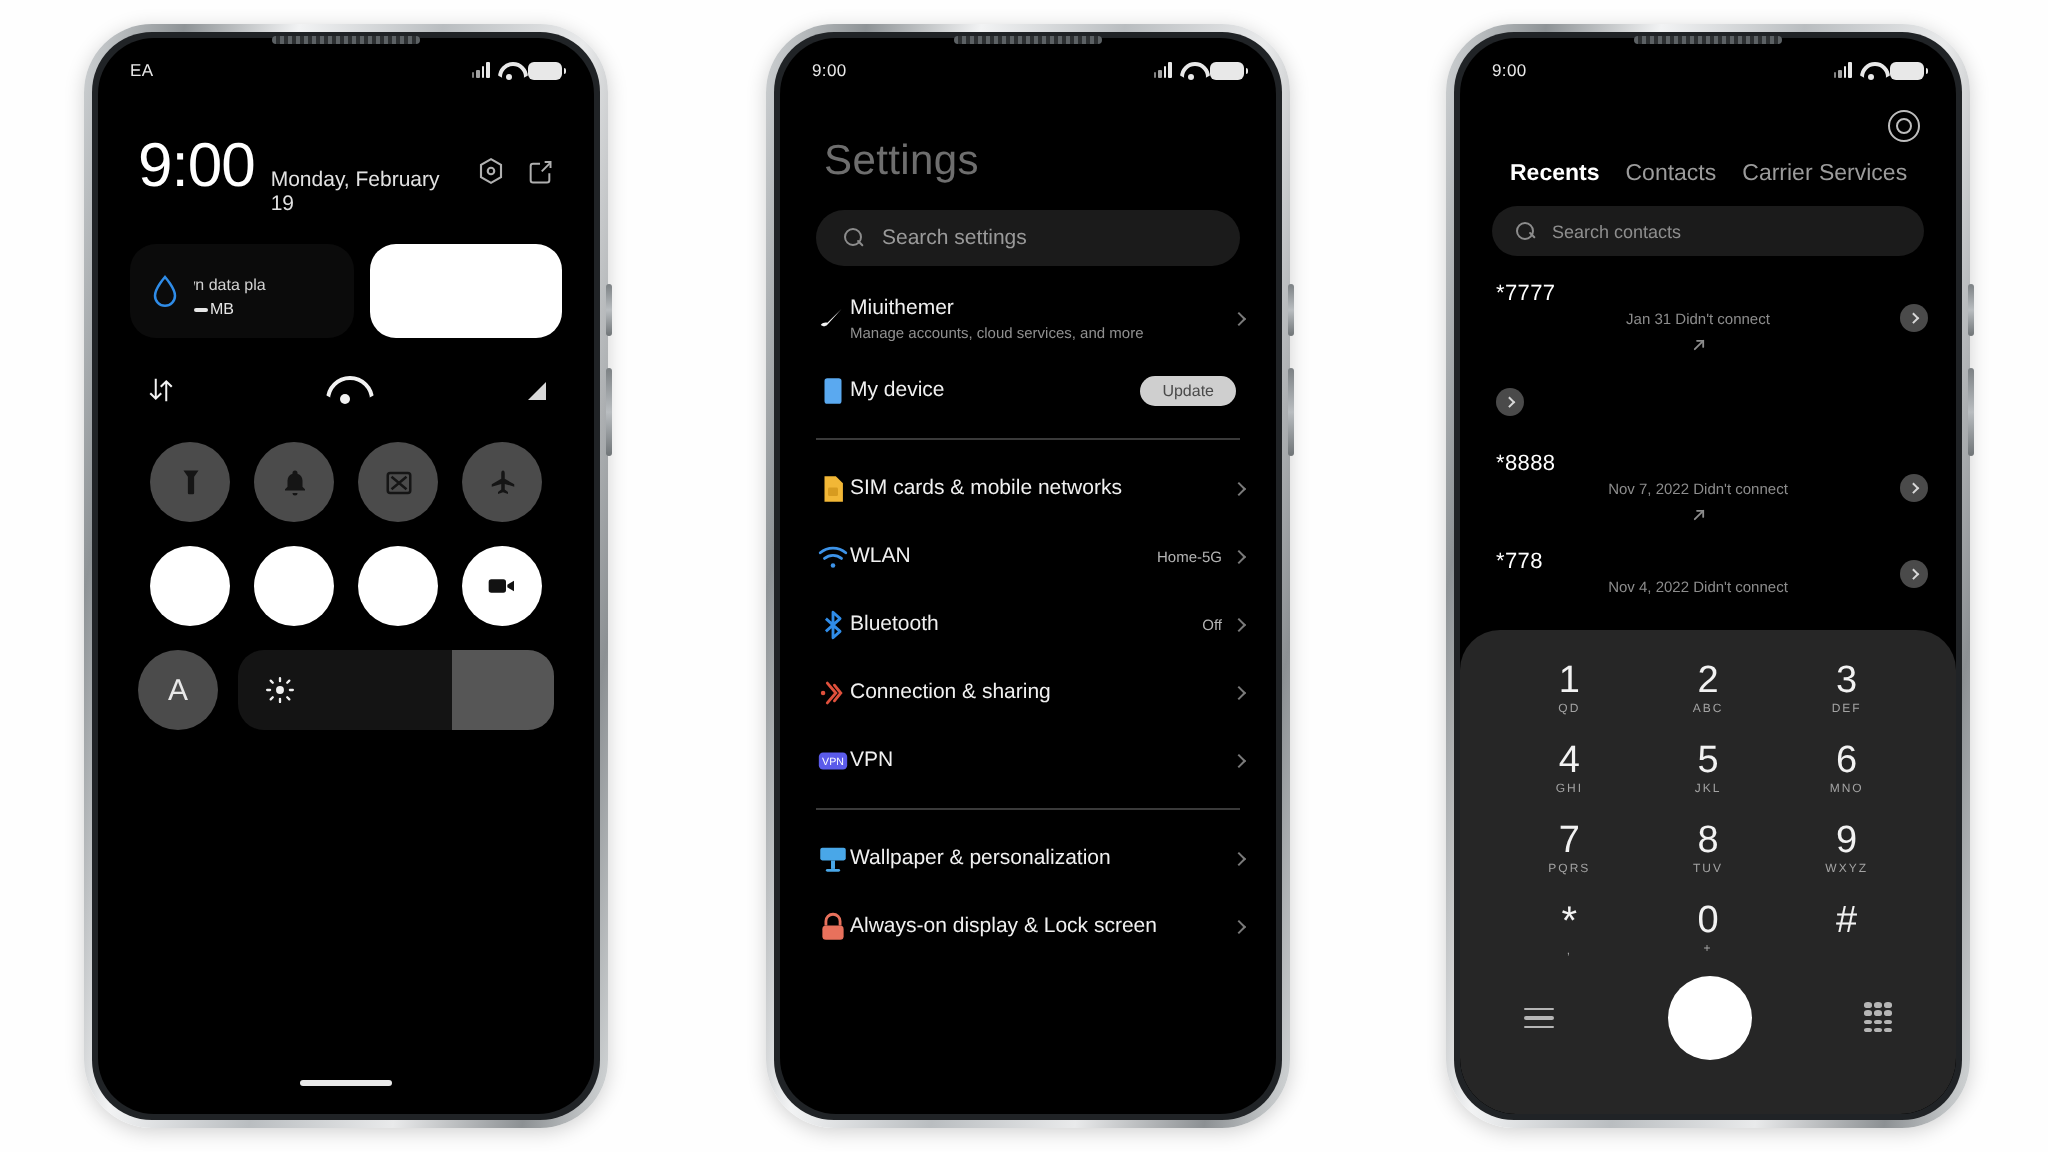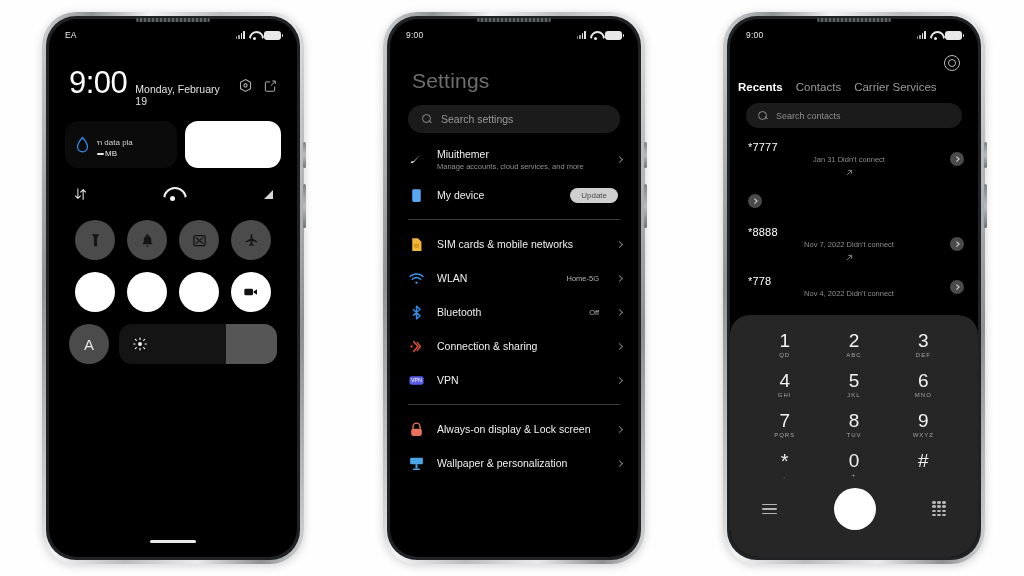--- a/index.html
+++ b/index.html
@@ -214,21 +214,21 @@
   .mag::after{
     content:"";position:absolute;left:6px;top:6.5px;width:4px;height:1.3px;
     background:#8c8c8c;transform:rotate(45deg);border-radius:1px;
   }
   .search-ph { font-size: 10.5px; color: #9a9a9a; }
 
   .set-list { padding: 8px 0 0 0; }
   .set-row {
     display: flex; align-items: center;
     padding: 7px 16px 7px 18px;
-    gap: 12px; min-height: 34px;
+    gap: 0; min-height: 34px;
   }
   .set-ico { width: 17px; height: 17px; flex: 0 0 17px; position: relative; }
   .set-texts { flex: 1; min-width: 0; }
   .set-label { font-size: 10.5px; color: #f0f0f0; line-height: 1.25; }
   .set-sub { font-size: 7.5px; color: #909090; margin-top: 1px; }
   .set-value { font-size: 7.5px; color: #b4b4b4; margin-right: 6px; }
   .chev {
     width: 5px; height: 5px; flex: 0 0 auto;
     border-right: 1.2px solid #7a7a7a;
     border-top: 1.2px solid #7a7a7a;
@@ -250,21 +250,21 @@
     width: 16px; height: 16px; border-radius: 50%;
     border: 1.3px solid #bdbdbd; position: relative;
     display:flex;align-items:center;justify-content:center;
   }
   .gear-circ::after{
     content:"";width:6px;height:6px;border-radius:50%;
     border:1.3px solid #bdbdbd;
   }
   .ph3-tabs {
     display: flex; align-items: baseline; gap: 13px;
-    padding: 10px 18px 0 8px;
+    padding: 10px 18px 0 25px;
   }
   .ph3-tab { font-size: 11.5px; color: #9b9b9b; }
   .ph3-tab.active { color: #ffffff; font-weight: 700; }
   .contact-search {
     margin: 10px 16px 0 16px;
     height: 25px; border-radius: 13px; background: #1b1b1b;
     display:flex;align-items:center;gap:8px;padding:0 12px;
   }
   .contact-search .search-ph { font-size: 9px; color: #8e8e8e; }
   .call-list { padding-top: 6px; }
@@ -577,40 +577,40 @@
               <div class="set-label">VPN</div>
             </span>
             <span class="chev"></span>
           </div>
 
           <div class="divider"></div>
 
           <div class="set-row">
             <span class="set-ico">
               <svg width="17" height="17" viewBox="0 0 24 24">
-                <path d="M7 11V8a5 5 0 0 1 10 0v3" fill="none" stroke="#e8715c" stroke-width="2"></path>
-                <rect x="4.5" y="11" width="15" height="10" rx="2.5" fill="#e8715c"></rect>
-              </svg>
-            </span>
-            <span class="set-texts">
-              <div class="set-label">Always-on display &amp; Lock screen</div>
-            </span>
-            <span class="chev"></span>
-          </div>
-
-          <div class="set-row">
-            <span class="set-ico">
-              <svg width="17" height="17" viewBox="0 0 24 24">
                 <rect x="3" y="4" width="18" height="9" rx="1.5" fill="#49a7e8"></rect>
                 <rect x="10.6" y="13" width="2.8" height="6" fill="#49a7e8"></rect>
                 <rect x="7" y="19" width="10" height="2" rx="1" fill="#49a7e8"></rect>
               </svg>
             </span>
             <span class="set-texts">
               <div class="set-label">Wallpaper &amp; personalization</div>
+            </span>
+            <span class="chev"></span>
+          </div>
+
+          <div class="set-row">
+            <span class="set-ico">
+              <svg width="17" height="17" viewBox="0 0 24 24">
+                <path d="M7 11V8a5 5 0 0 1 10 0v3" fill="none" stroke="#e8715c" stroke-width="2"></path>
+                <rect x="4.5" y="11" width="15" height="10" rx="2.5" fill="#e8715c"></rect>
+              </svg>
+            </span>
+            <span class="set-texts">
+              <div class="set-label">Always-on display &amp; Lock screen</div>
             </span>
             <span class="chev"></span>
           </div>
 
         </div>
       </div>
     </div>
   </div>
 
   <div class="phone" id="phone3">

